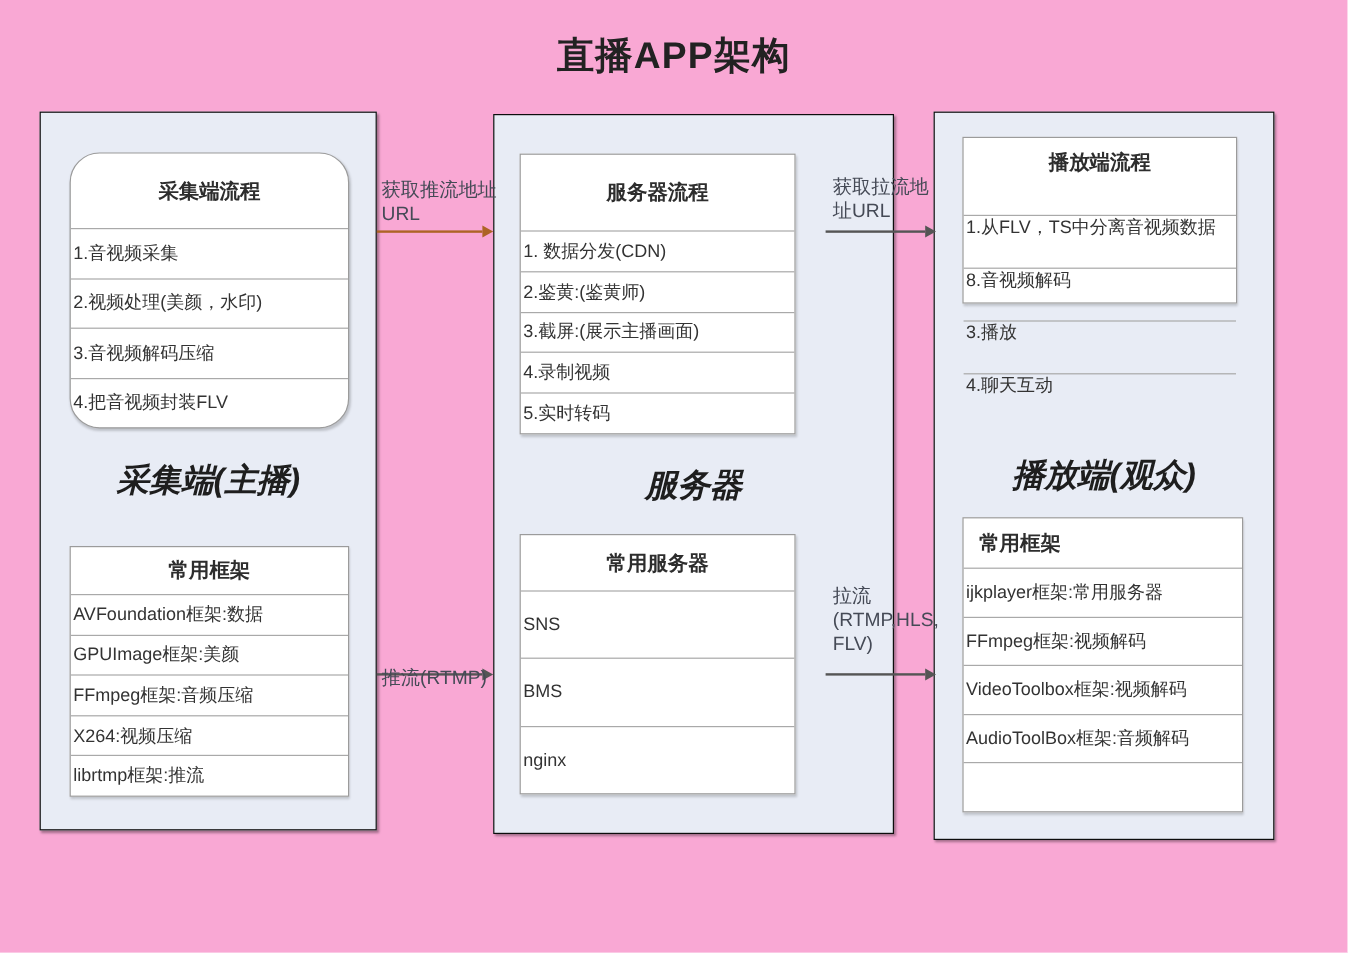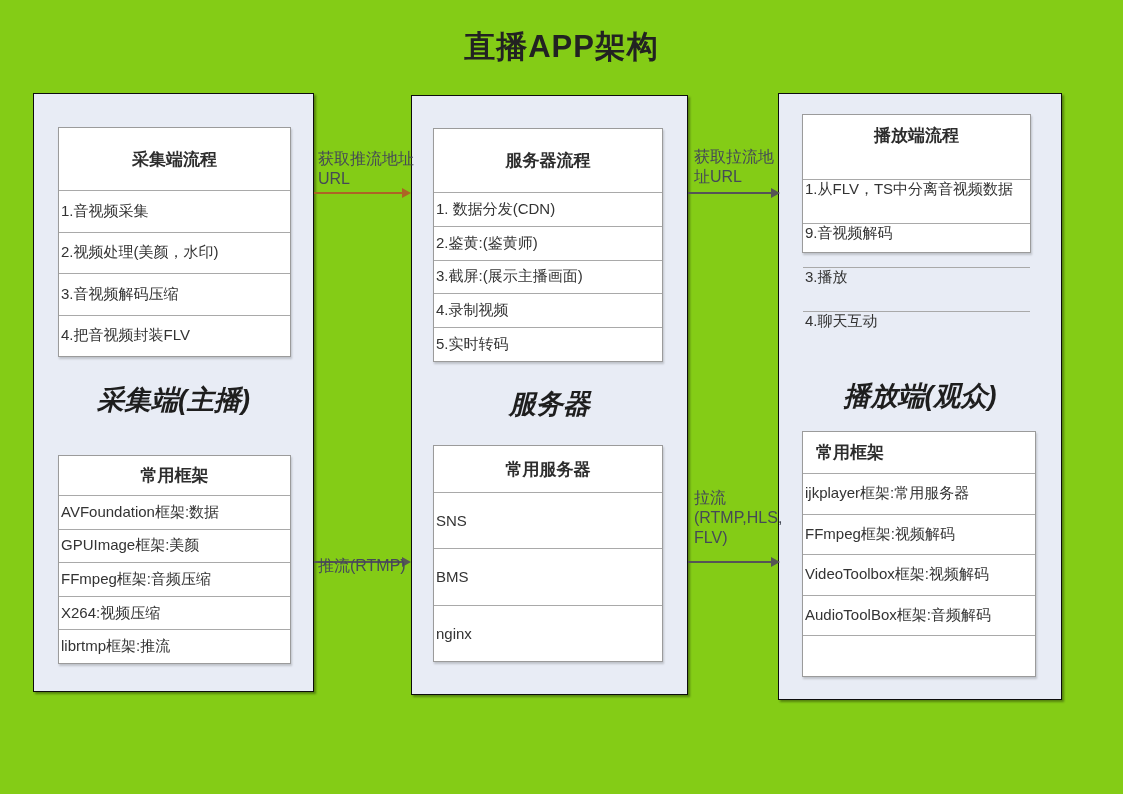--- a/index.html
+++ b/index.html
@@ -1,17 +1,17 @@
 <!DOCTYPE html>
 <html><head>
 <meta charset="utf-8">
 <style>
   html,body { margin:0; padding:0; background:#ffffff; }
   body { font-family:"Liberation Sans","DejaVu Sans",sans-serif; }
-  #stage { position:relative; width:1123px; height:794px; background:#84cc16; overflow:hidden; }
+  #stage { position:relative; width:1123px; height:794px; background:#f9a8d4; overflow:hidden; }
 
   .title { position:absolute; top:26px; left:0; width:100%; text-align:center;
            font-size:31px; font-weight:700; color:#222; letter-spacing:1px; }
 
   .panel { position:absolute; background:#e8ecf5; border:1.5px solid #0d0d0d;
            box-shadow:1.5px 2px 2px rgba(0,0,0,0.35); box-sizing:border-box; }
 
   .wbox { position:absolute; background:#ffffff; border:1px solid #9b9b9b;
           box-shadow:1px 2px 2px rgba(0,0,0,0.18); box-sizing:border-box;
           display:flex; flex-direction:column; }
@@ -35,41 +35,41 @@
 </style>
 </head>
 <body>
 
 <div id="stage">
 
   <div class="title">直播APP架构</div>
 
   <div class="panel" style="left:33px; top:93px; width:281px; height:599px;">
 
-    <div class="wbox" style="left:24px; top:33px; width:233px; height:230px;">
+    <div class="wbox" style="left:24px; top:33px; width:233px; height:230px;border-radius:25px;">
       <div class="hdr" style="flex:0 0 62px;">采集端流程</div>
       <div class="row">1.音视频采集</div>
       <div class="row">2.视频处理(美颜，水印)</div>
       <div class="row">3.音视频解码压缩</div>
       <div class="row">4.把音视频封装FLV</div>
     </div>
 
     <div class="big-label" style="top:282px;">采集端(主播)</div>
 
     <div class="wbox" style="left:24px; top:361px; width:233px; height:209px;">
       <div class="hdr" style="flex:0 0 39px;">常用框架</div>
       <div class="row">AVFoundation框架:数据</div>
       <div class="row">GPUImage框架:美颜</div>
       <div class="row">FFmpeg框架:音频压缩</div>
       <div class="row">X264:视频压缩</div>
       <div class="row">librtmp框架:推流</div>
     </div>
   </div>
 
-  <div class="panel" style="left:411px; top:95px; width:277px; height:600px;">
+  <div class="panel" style="left:411px; top:95px; width:334px; height:600px;">
 
     <div class="wbox" style="left:21px; top:32px; width:230px; height:234px;">
       <div class="hdr" style="flex:0 0 63px;">服务器流程</div>
       <div class="row">1. 数据分发(CDN)</div>
       <div class="row">2.鉴黄:(鉴黄师)</div>
       <div class="row">3.截屏:(展示主播画面)</div>
       <div class="row">4.录制视频</div>
       <div class="row">5.实时转码</div>
     </div>
 
@@ -81,21 +81,21 @@
       <div class="row">BMS</div>
       <div class="row">nginx</div>
     </div>
   </div>
 
   <div class="panel" style="left:778px; top:93px; width:284px; height:607px;">
 
     <div class="wbox" style="left:23px; top:20px; width:229px; height:139px;gap:24px;">
       <div class="hdr" style="flex:0 0 40px;">播放端流程</div>
       <div class="row">1.从FLV，TS中分离音视频数据</div>
-      <div class="row">9.音视频解码</div>
+      <div class="row">8.音视频解码</div>
       <div class="row">3.播放</div>
       <div class="row">4.聊天互动</div>
     </div>
 
     <div class="big-label" style="top:278px;">播放端(观众)</div>
 
     <div class="wbox" style="left:23px; top:337px; width:234px; height:246px;">
       <div class="hdr align-left" style="flex:0 0 41px;">常用框架</div>
       <div class="row">ijkplayer框架:常用服务器</div>
       <div class="row">FFmpeg框架:视频解码</div>

